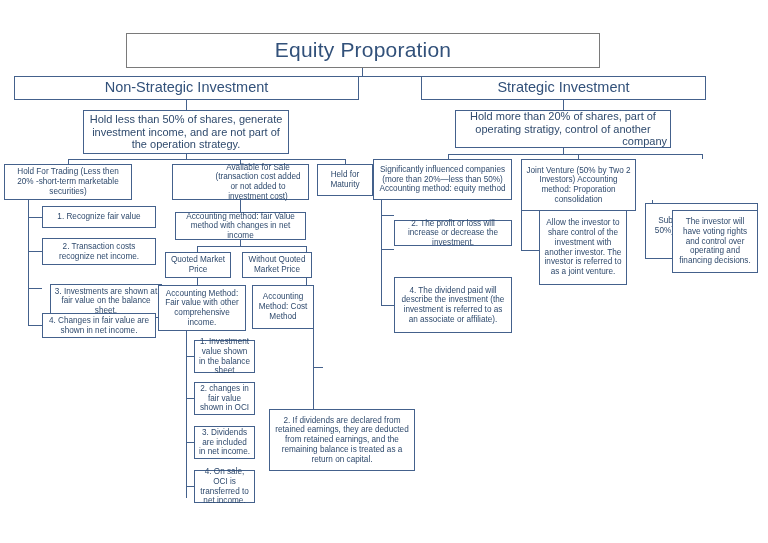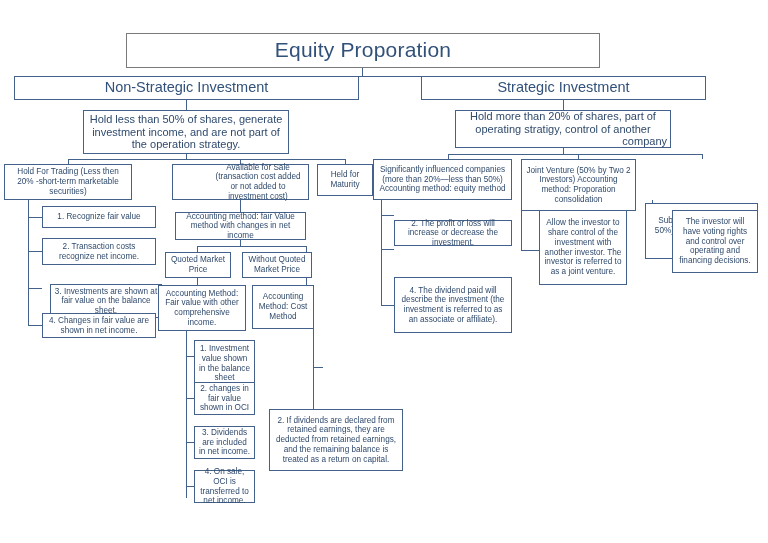--- a/index.html
+++ b/index.html
@@ -154,34 +154,34 @@
     <span>Without Quoted Market Price</span>
   </div>
 
   <div class="box lvl4" style="left:158px;top:285px;width:88px;height:46px;">
     <span>Accounting Method: Fair value with other comprehensive income.</span>
   </div>
   <div class="box lvl4" style="left:252px;top:285px;width:62px;height:44px;">
     <span>Accounting Method: Cost Method</span>
   </div>
 
-  <div class="box lvl5" style="left:194px;top:340px;width:61px;height:47px;">
+  <div class="box lvl5" style="left:194px;top:340px;width:61px;height:33px;">
     <span>1. Investment value shown in the balance sheet</span>
   </div>
   <div class="box lvl5" style="left:194px;top:382px;width:61px;height:33px;">
     <span>2. changes in fair value shown in OCI</span>
   </div>
   <div class="box lvl5" style="left:194px;top:426px;width:61px;height:33px;">
     <span>3. Dividends are included in net income.</span>
   </div>
   <div class="box lvl5" style="left:194px;top:470px;width:61px;height:33px;">
     <span>4. On sale, OCI is transferred to net income.</span>
   </div>
 
-  <div class="box lvl5" style="left:269px;top:409px;width:134px;height:62px;">
+  <div class="box lvl5" style="left:269px;top:409px;width:146px;height:62px;">
     <span>2. If dividends are declared from retained earnings, they are deducted from retained earnings, and the remaining balance is treated as a return on capital.</span>
   </div>
 
   <div class="box lvl3" style="left:373px;top:159px;width:139px;height:41px;">
     <span>Significantly influenced companies (more than 20%—less than 50%) Accounting method: equity method</span>
   </div>
   <div class="box lvl3" style="left:521px;top:159px;width:115px;height:52px;">
     <span>Joint Venture (50% by Two 2 Investors) Accounting method: Proporation consolidation</span>
   </div>
   <div class="box lvl3" style="left:645px;top:159px;width:113px;height:56px;margin-top:44px;">

